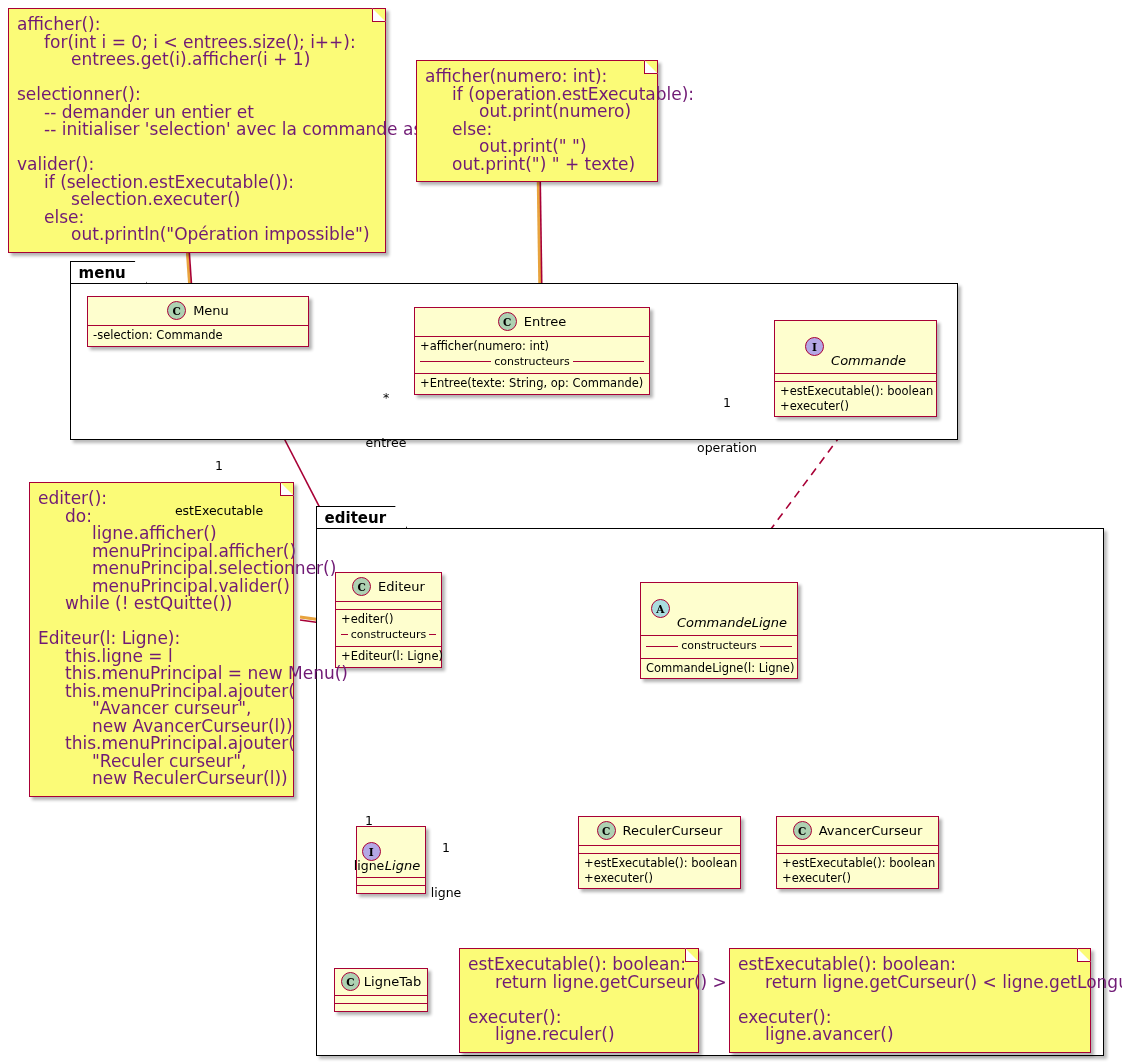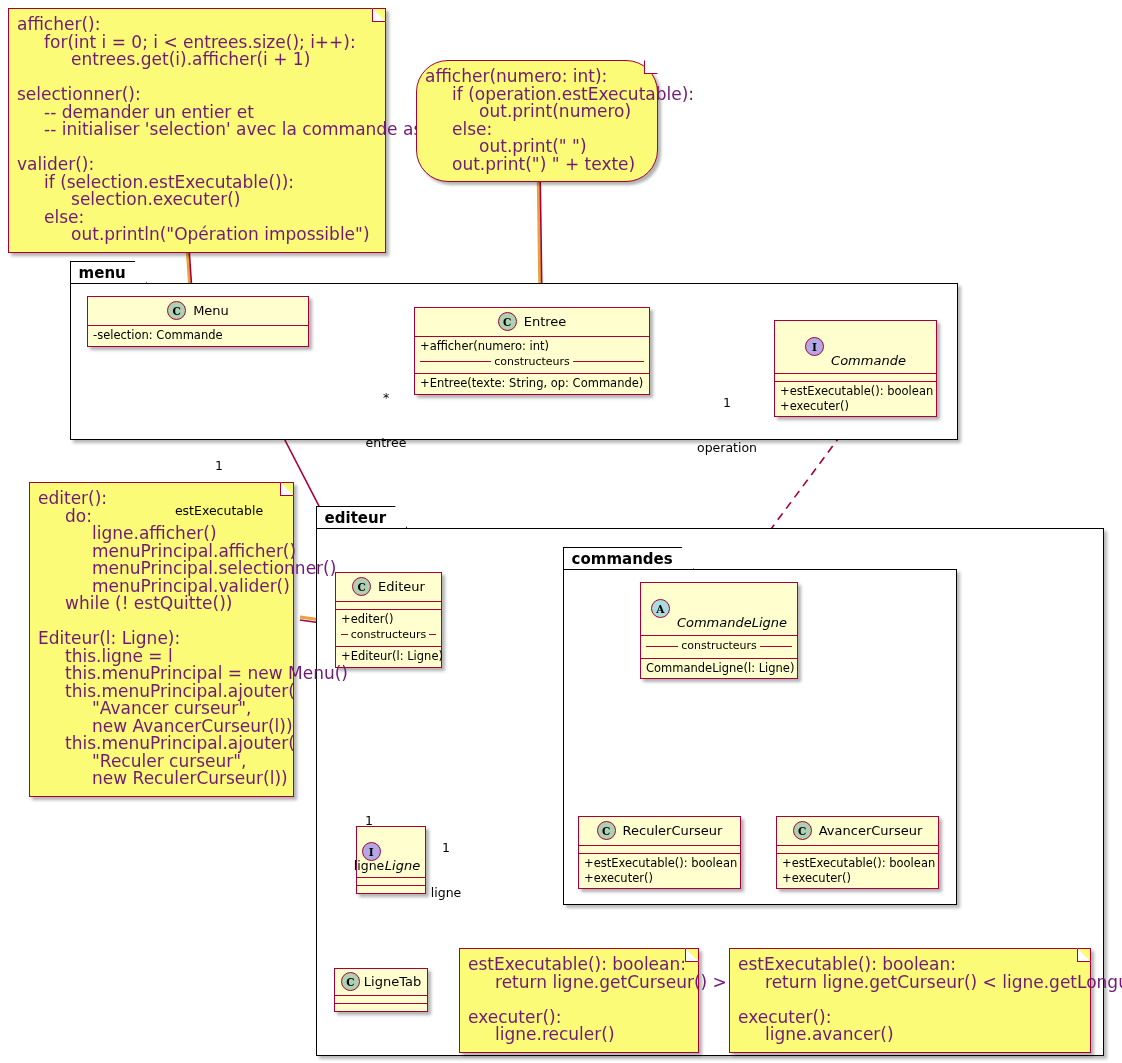--- a/index.html
+++ b/index.html
@@ -235,23 +235,20 @@
   </svg>
 
   <div class="pkg" style="left:70px; top:283px; width:886px; height:155px;">
     <div class="pkg-tab">menu</div>
   </div>
 
   <div class="pkg" style="left:316px; top:528px; width:786px; height:526px;">
     <div class="pkg-tab">editeur</div>
   </div>
 
-  <div class="pkg" style="left:563px; top:569px; width:392px; height:334px;">
-    <div class="pkg-tab">commandes</div>
-  </div>
 
   <div class="cls" style="left:87px; top:296px; width:222px;">
     <div class="cls-head">
       <span class="badge c">C</span>
       <span class="cls-name">Menu</span>
     </div>
     <div class="cls-sec">
       <div class="row">-selection: Commande</div>
     </div>
   </div>
@@ -359,21 +356,21 @@
 selectionner():
      -- demander un entier et
      -- initialiser 'selection' avec la commande associée
 
 valider():
      if (selection.estExecutable()):
           selection.executer()
      else:
           out.println("Opération impossible")</div>
 
-  <div class="note" style="left:416px; top:60px; width:242px;border-radius:32px;">afficher(numero: int):
+  <div class="note" style="left:416px; top:60px; width:242px;">afficher(numero: int):
      if (operation.estExecutable):
           out.print(numero)
      else:
           out.print(" ")
      out.print(") " + texte)</div>
 
   <div class="note" style="left:29px; top:482px; width:265px;">editer():
      do:
           ligne.afficher()
           menuPrincipal.afficher()

